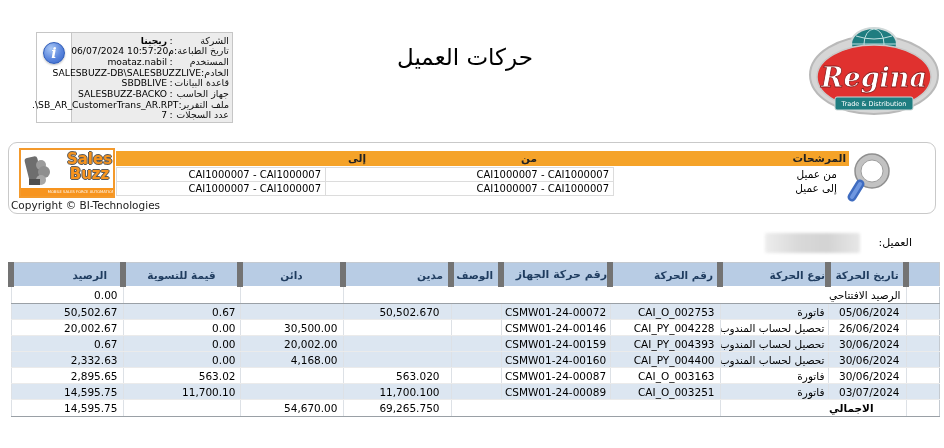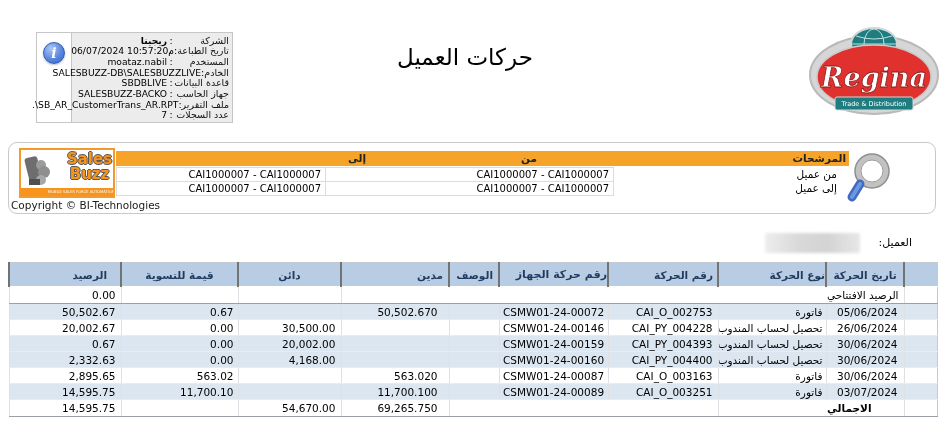--- a/index.html
+++ b/index.html
@@ -115,21 +115,21 @@
 
   
   .main-table {
     position: absolute; left: 8px; top: 262px;
     width: 928px; border-collapse: collapse; table-layout: fixed;
     border: 1px solid #c4cad1;
   }
   .main-table th {
     background: #b8cce4; color: #1f3c5f;
     height: 24px; font-size: 10.5px; font-weight: bold;
-    border-left: 2px solid #737373; border-bottom: 1px solid #fff;
+    border-left: 6px solid #737373; border-bottom: 1px solid #fff;
     white-space: nowrap; direction: rtl;
   }
   .main-table td {
     height: 16px; font-size: 10.5px;
     border-left: 1px solid #dde1e6; border-bottom: 1px solid #ebebeb;
     white-space: nowrap; overflow: hidden;
   }
   tr.shaded td { background: #dce6f1; }
   tr.open td { height: 17px; border-bottom: 1px solid #9aa0a6; }
   tr.total td { height: 17px; border-top: 1px solid #9aa0a6; border-bottom: 1px solid #9aa0a6; }

